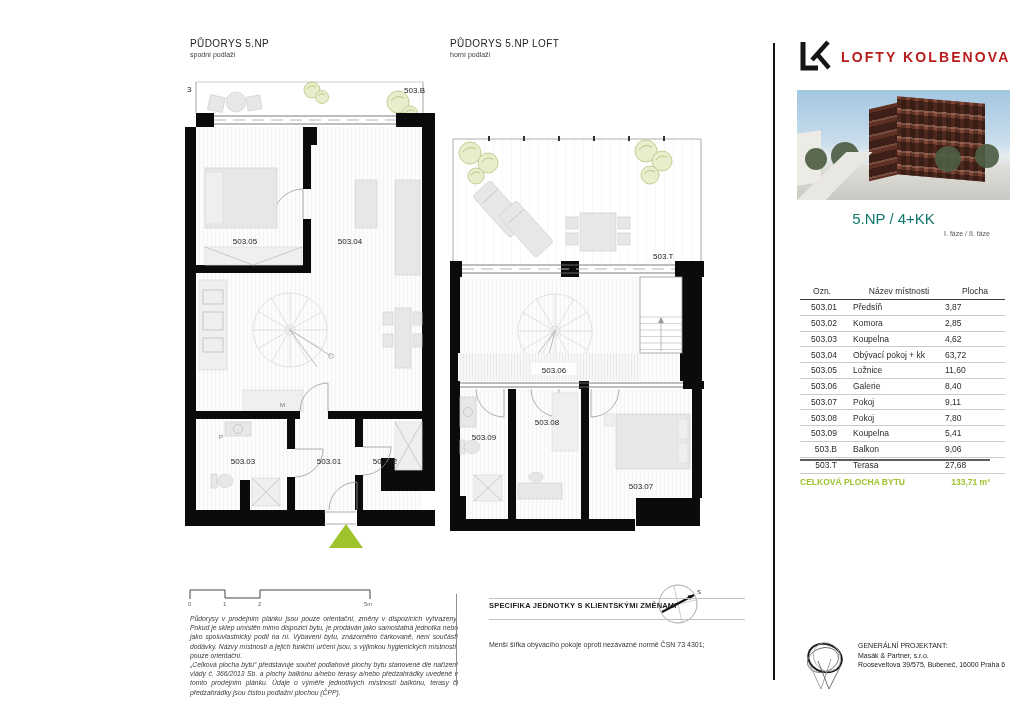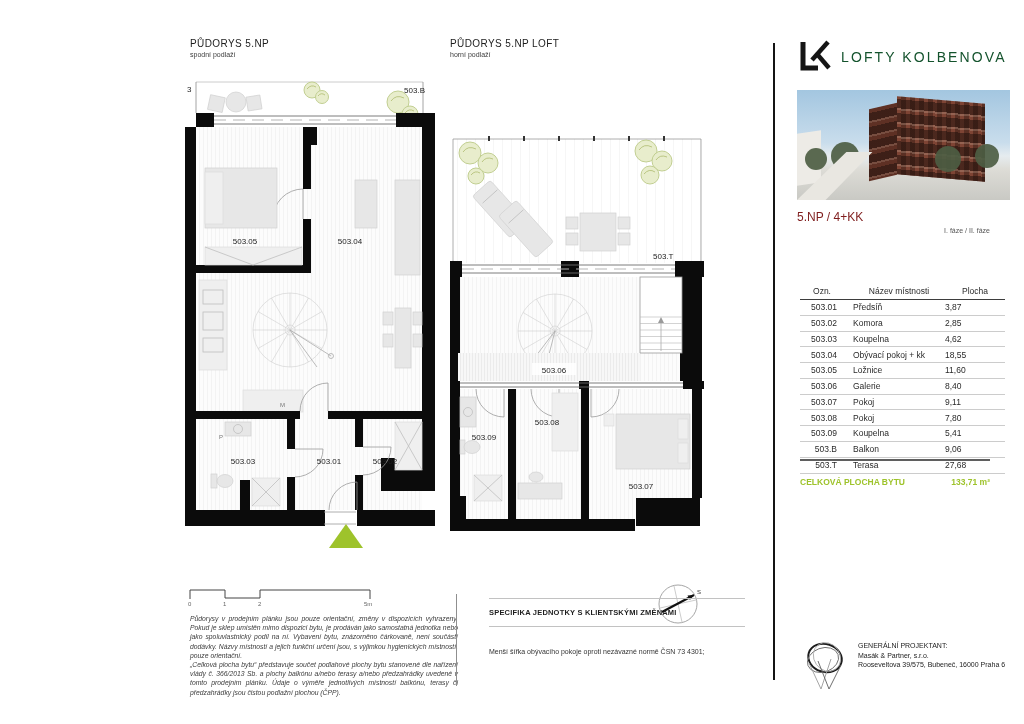--- a/index.html
+++ b/index.html
@@ -19,54 +19,54 @@
   .door{fill:none;stroke:#9a9a9a;stroke-width:.8}
   .thin{stroke:#bfbfbf;stroke-width:.8;fill:none}
   .stair{stroke:#cfcfcf;stroke-width:.6;fill:none}
   .stair2{stroke:#ababab;stroke-width:.8;fill:none}
   .treec{fill:#e8edcc;stroke:#c2cf92;stroke-width:1}
   .treeq{fill:none;stroke:#aebb70;stroke-width:.8}
   .glz{stroke:#6d6d6d;stroke-width:.9}
   .tri{fill:var(--accent)}
   
   .divider{position:absolute;left:773px;top:43px;width:2px;height:637px;background:#141414}
-  .brand{position:absolute;left:841px;top:49px;font-size:14px;font-weight:400;letter-spacing:2.1px;color:#14532d}
+  .brand{position:absolute;left:841px;top:49px;font-size:14px;font-weight:700;letter-spacing:2.1px;color:#b91c1c}
   .photo{position:absolute;left:797px;top:90px;width:213px;height:110px;overflow:hidden;
     background:linear-gradient(180deg,#a3c6e0 0%,#c9ddec 48%,#e6ecef 60%,#dddcd6 72%,#c9c9c4 100%)}
   .ph-wall{position:absolute;left:0;top:42px;width:24px;height:52px;background:#edebe6;transform:skewY(-8deg)}
   .ph-faceL{position:absolute;left:72px;top:16px;width:28px;height:72px;background:#5e3024;transform:skewY(-13deg);
     background-image:repeating-linear-gradient(180deg,rgba(0,0,0,0) 0 4px,rgba(0,0,0,.35) 4px 12px,rgba(230,210,190,.18) 12px 14px)}
   .ph-faceR{position:absolute;left:100px;top:10px;width:88px;height:78px;background:#7e4434;transform:skewY(5deg);
     background-image:repeating-linear-gradient(180deg,rgba(25,12,8,0) 0 3px,rgba(25,12,8,.5) 3px 12px,rgba(225,205,185,.22) 12px 14px),
       repeating-linear-gradient(90deg,rgba(0,0,0,0) 0 4px,rgba(45,22,15,.45) 4px 9px)}
   .ph-tree{position:absolute;border-radius:50%;background:#4d5d43;opacity:.92}
   .ph-path{position:absolute;left:0;top:62px;width:130px;height:48px;background:#e9e7e1;
     clip-path:polygon(0 100%,38% 0,58% 0,22% 100%)}
   .unit{position:absolute;left:797px;top:208px;width:193px}
   .unit .l1{font-size:20px;letter-spacing:.2px;color:#232323;white-space:nowrap}
   .unit .num{color:var(--accent);font-weight:700}
-  .unit .l2{font-size:12px;text-align:left;margin-top:2px;color:#7f1d1d}
+  .unit .l2{font-size:15px;text-align:center;margin-top:2px;color:#0f766e}
   .unit .l3{font-size:7px;text-align:right;margin-top:3px;color:#555}
   .tablewrap{position:absolute;left:800px;top:286px;width:190px}
   table{width:190px;border-collapse:collapse;font-size:8.5px;color:#2a2a2a;table-layout:fixed}
   th{font-weight:400;text-align:center;border-bottom:1.5px solid #3d3d3d;padding:0 0 3px 0}
   th.h0{width:38px;padding-left:3px}th.h1{width:92px;padding-left:12px}th.h2{width:60px}
   td{border-bottom:1px solid #ccc;padding:2.2px 0 2.6px 0}
   td.c0{text-align:right;padding-right:4px}
   td.c1{padding-left:12px}
   .total{position:absolute;left:800px;top:459px;width:190px;border-top:2px solid #5f5f5f;padding-top:16px;
     display:flex;justify-content:space-between;font-size:8.5px;font-weight:700;color:var(--accent)}
   .arch{position:absolute;left:858px;top:641px;width:160px;font-size:7px;line-height:9.6px;color:#222}
   
   .disc{position:absolute;left:190px;top:614px;width:268px;font-size:6.8px;font-style:italic;
     line-height:9.2px;color:#3a3a3a;text-align:justify}
   .disc p{margin:0}
   .fdiv{position:absolute;left:456px;top:594px;width:1px;height:92px;background:#8f8f8f}
   .spec{position:absolute;left:489px;top:598px;width:256px;border-top:1px solid #c2c2c2}
-  .spec .st{font-size:7.5px;font-weight:700;color:#1e1e1e;margin-top:9px;letter-spacing:.2px}
+  .spec .st{font-size:7.5px;font-weight:700;color:#1e1e1e;margin-top:2px;letter-spacing:.2px}
   .spec .sh{border-top:1px solid #c2c2c2;margin-top:9px}
   .spec .sn{font-size:7px;color:#333;margin-top:21px}
 </style>
 </head>
 <body>
 
 <svg width="0" height="0" style="position:absolute">
   <defs>
     <pattern id="hv" width="4" height="6" patternUnits="userSpaceOnUse">
       <rect width="4" height="6" fill="#fcfcfc"></rect>
@@ -410,21 +410,21 @@
           <td class="c2">2,85</td>
         </tr>
         <tr>
           <td class="c0">503.03</td>
           <td class="c1">Koupelna</td>
           <td class="c2">4,62</td>
         </tr>
         <tr>
           <td class="c0">503.04</td>
           <td class="c1">Obývací pokoj + kk</td>
-          <td class="c2">18,55</td>
+          <td class="c2">63,72</td>
         </tr>
         <tr>
           <td class="c0">503.05</td>
           <td class="c1">Ložnice</td>
           <td class="c2">11,60</td>
         </tr>
         <tr>
           <td class="c0">503.06</td>
           <td class="c1">Galerie</td>
           <td class="c2">8,40</td>

